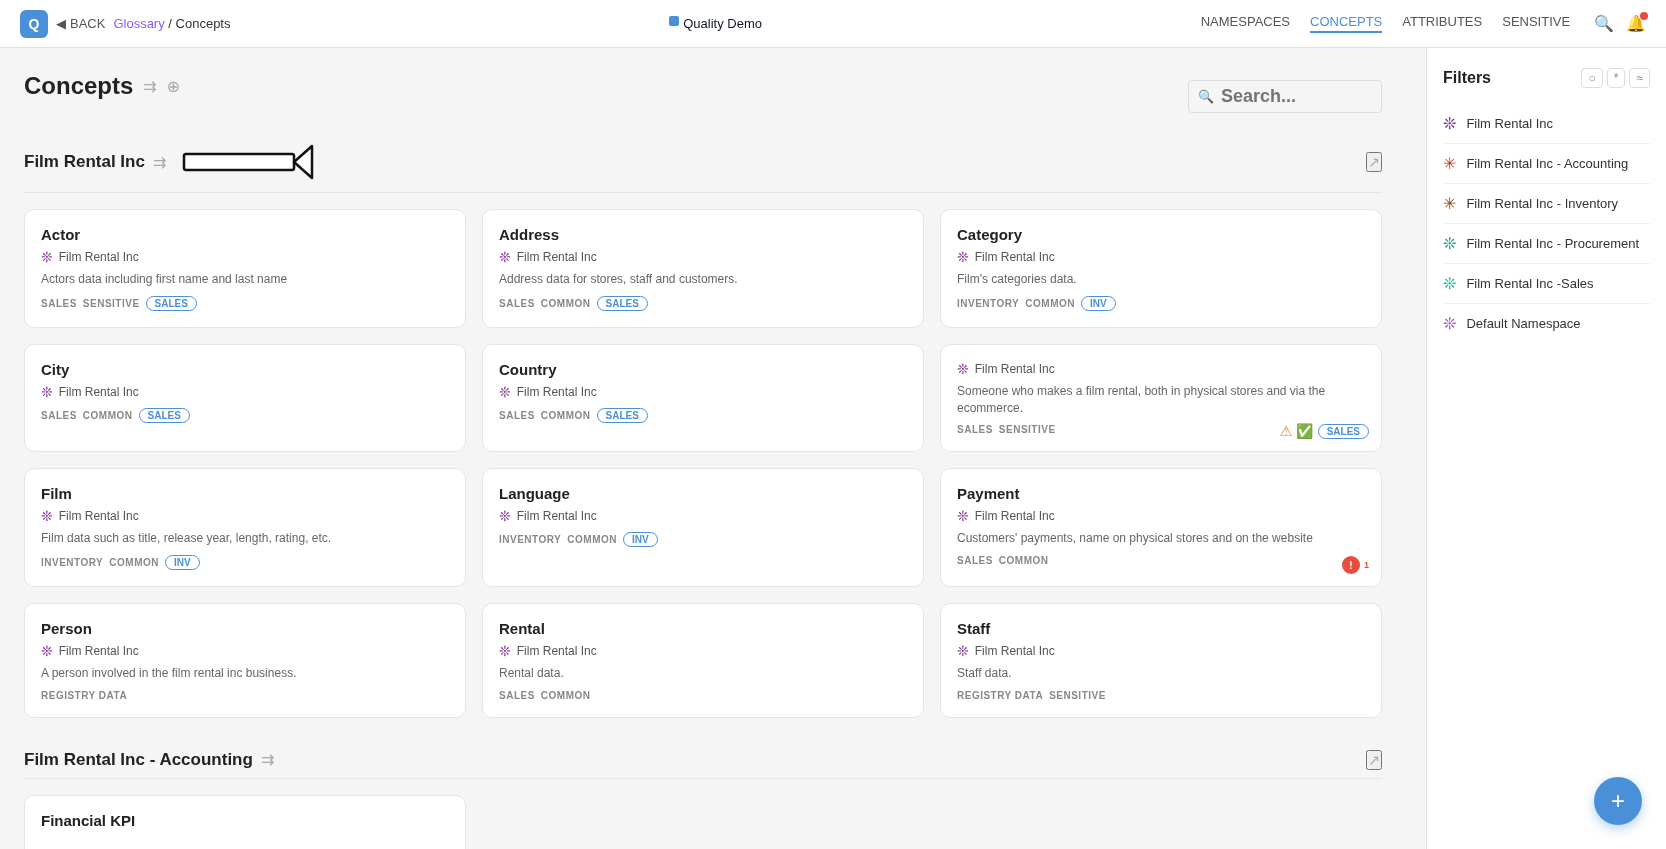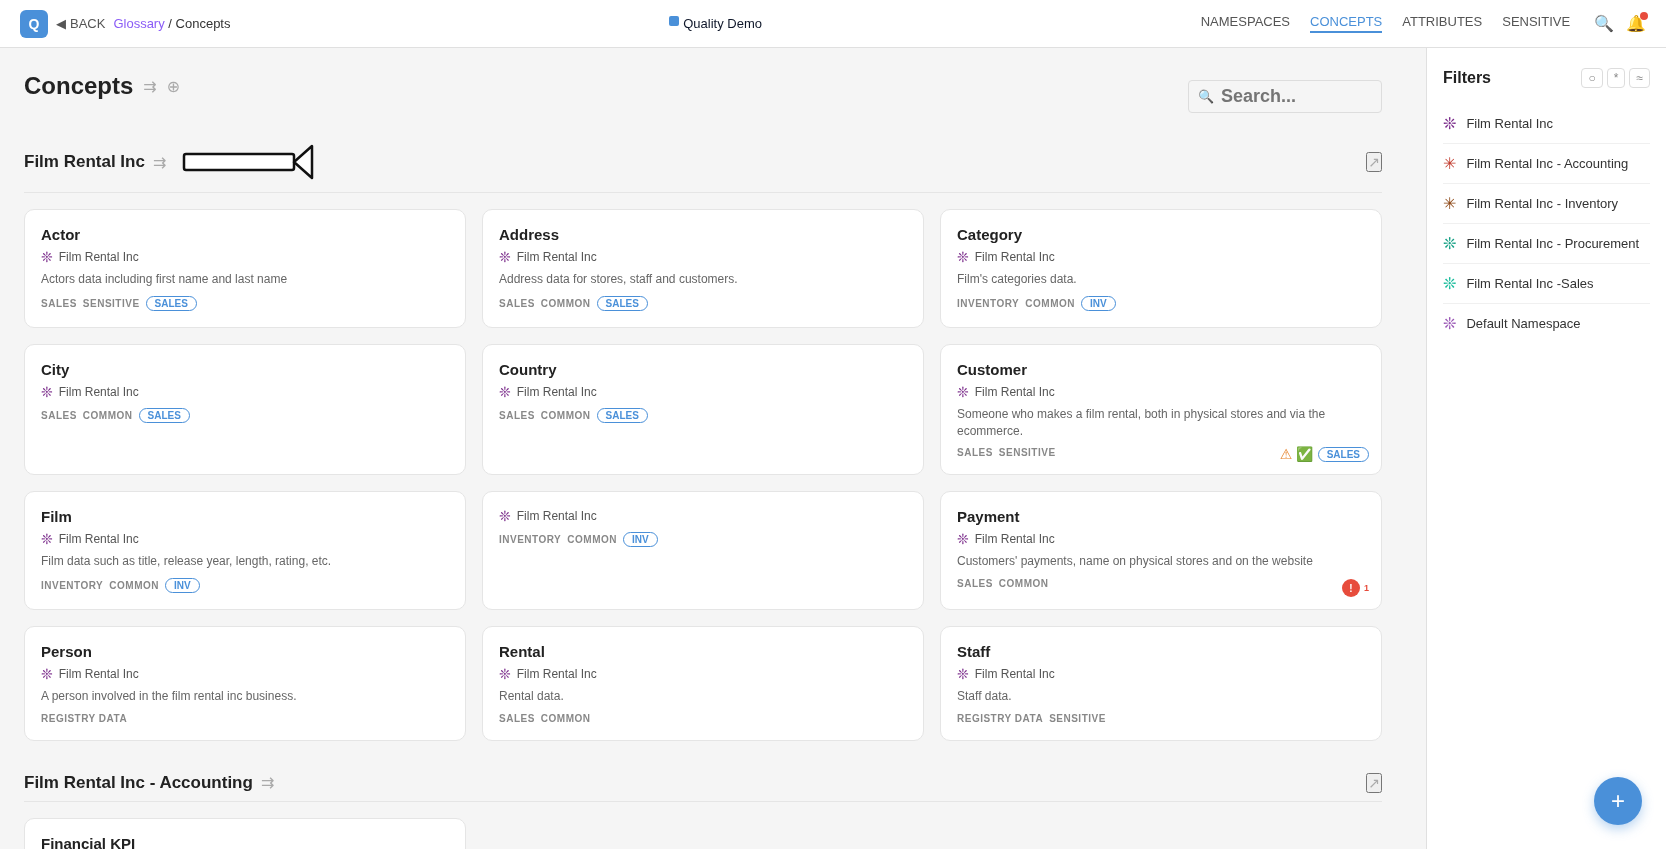--- a/index.html
+++ b/index.html
@@ -235,21 +235,20 @@
           </div>
           <div class="card-desc"></div>
           <div class="card-tags">
             <span class="tag">SALES</span>
             <span class="tag">COMMON</span>
             <span class="badge badge-sales">SALES</span>
           </div>
         </div>
 
         <div class="concept-card">
-          <div class="card-title">Customer</div>
           <div class="card-namespace">
             <span class="ns-icon-purple">❊</span>
             <span class="ns-name">Film Rental Inc</span>
           </div>
           <div class="card-desc">Someone who makes a film rental, both in physical stores and via the ecommerce.</div>
           <div class="card-tags">
             <span class="tag">SALES</span>
             <span class="tag">SENSITIVE</span>
           </div>
           <div class="card-icons">
@@ -267,20 +266,21 @@
           </div>
           <div class="card-desc">Film data such as title, release year, length, rating, etc.</div>
           <div class="card-tags">
             <span class="tag">INVENTORY</span>
             <span class="tag">COMMON</span>
             <span class="badge badge-inv">INV</span>
           </div>
         </div>
 
         <div class="concept-card">
+          <div class="card-title">Language</div>
           <div class="card-namespace">
             <span class="ns-icon-purple">❊</span>
             <span class="ns-name">Film Rental Inc</span>
           </div>
           <div class="card-desc"></div>
           <div class="card-tags">
             <span class="tag">INVENTORY</span>
             <span class="tag">COMMON</span>
             <span class="badge badge-inv">INV</span>
           </div>

